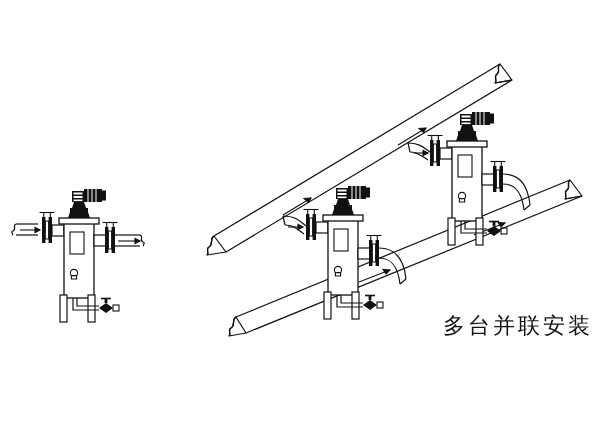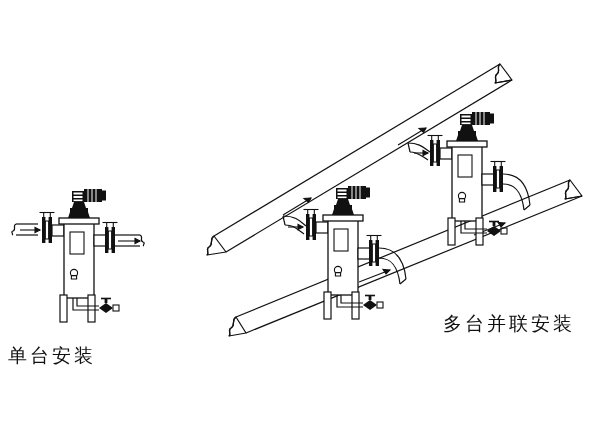--- a/index.html
+++ b/index.html
@@ -1,20 +1,20 @@
 <!DOCTYPE html>
 <html><head>
 <meta charset="utf-8">
 <style>
   html,body{margin:0;padding:0;background:#ffffff;}
   body{width:605px;height:428px;overflow:hidden;
        font-family:"Liberation Sans","DejaVu Sans",sans-serif;}
   #stage{position:relative;width:605px;height:428px;background:#fff;}
   svg{display:block;position:absolute;left:0;top:0;}
-  .lbl{position:absolute;color:#111111;font-size:19px;letter-spacing:3px;
+  .lbl{position:absolute;color:#111111;font-size:22px;letter-spacing:3px;
        font-family:"DejaVu Sans","Liberation Sans",sans-serif;white-space:nowrap;}
   #label-single{left:8px;top:343px;}
   #label-parallel{left:443px;top:311px;}
 </style>
 </head>
 <body>
 
 <div id="stage">
 
 <svg width="605" height="428" viewBox="0 0 605 428">
@@ -246,16 +246,15 @@
     <g fill="none" stroke="#111" stroke-width="1.2">
       <path d="M73,298 L73,310 L99,310"></path>
       <path d="M77,298 L77,306 L99,306"></path>
     </g>
     <g transform="translate(99,308)">
       <use href="#drainvalve"></use>
     </g>
   </g>
 </svg>
 
-<div class="lbl" id="label-single">单台安装</div>
 <div class="lbl" id="label-parallel">多台并联安装</div>
 
 </div>
 
 </body></html>

